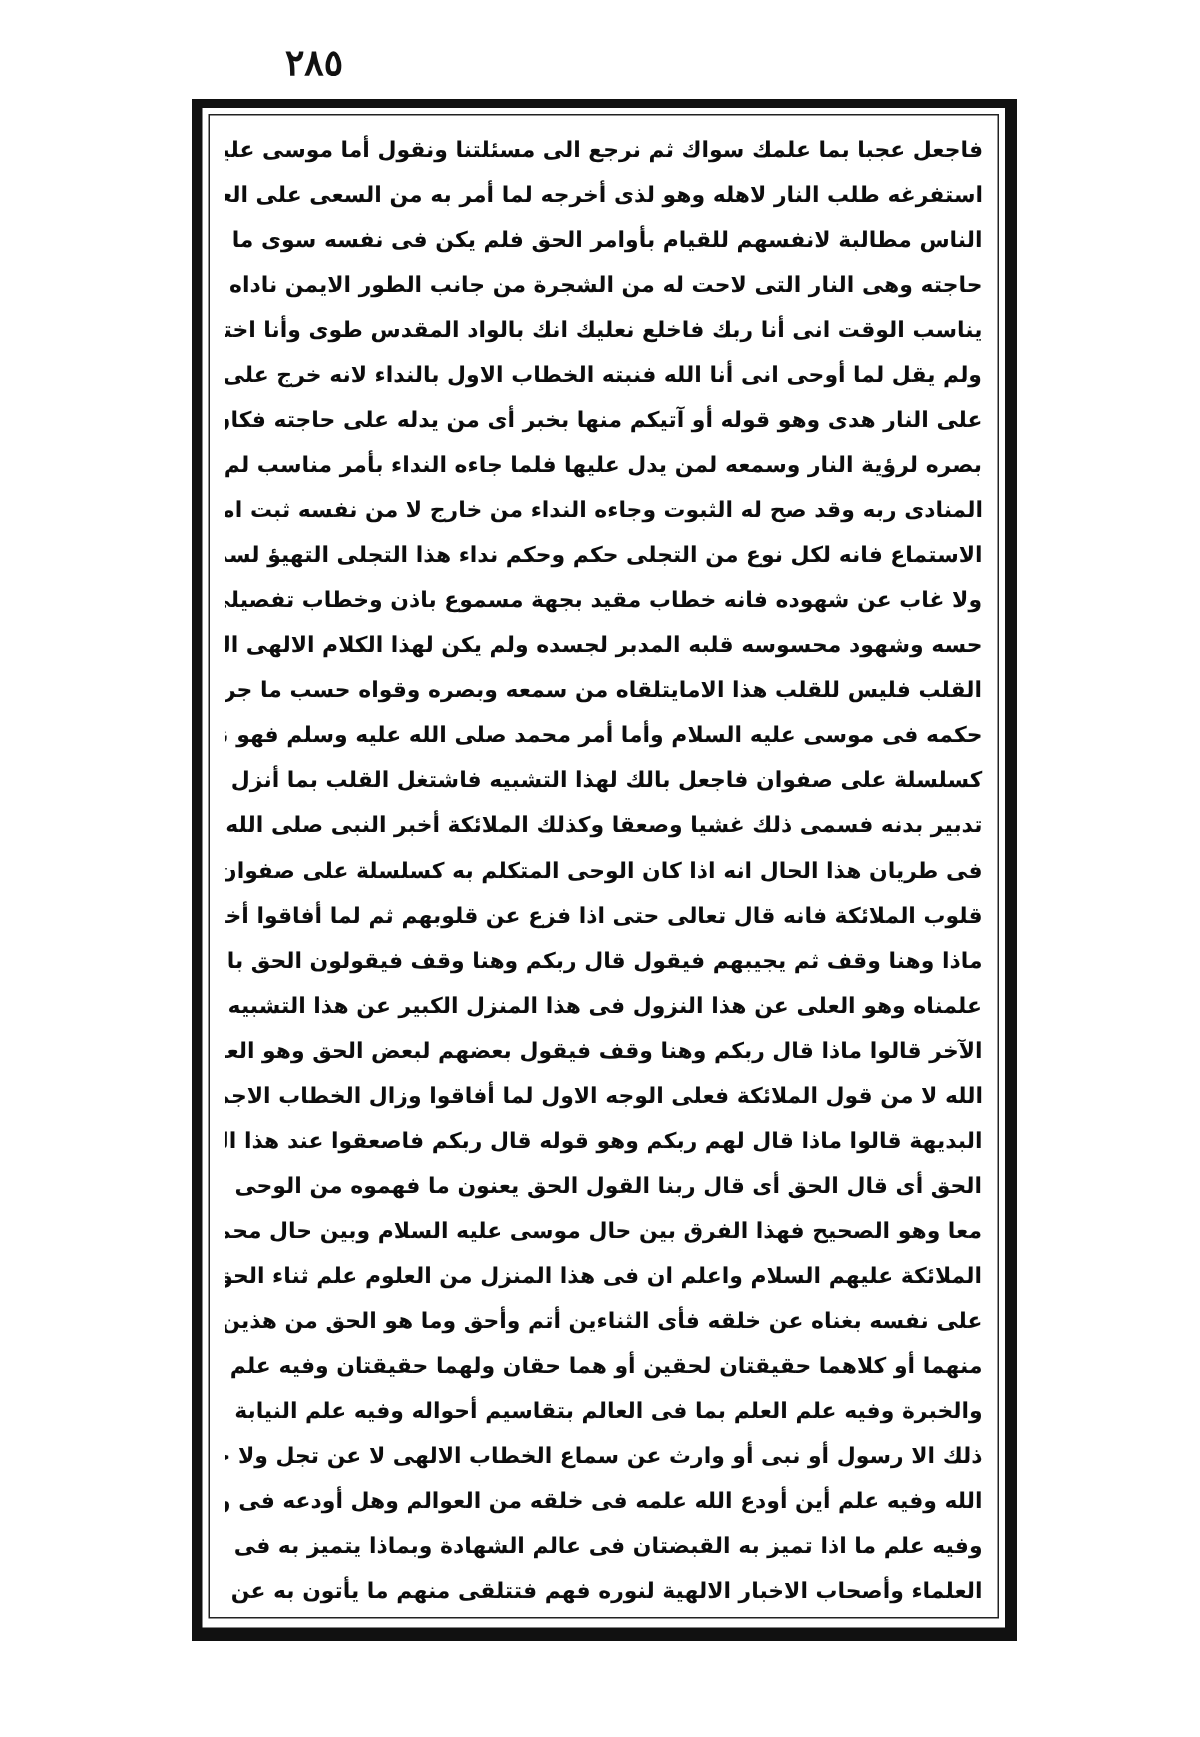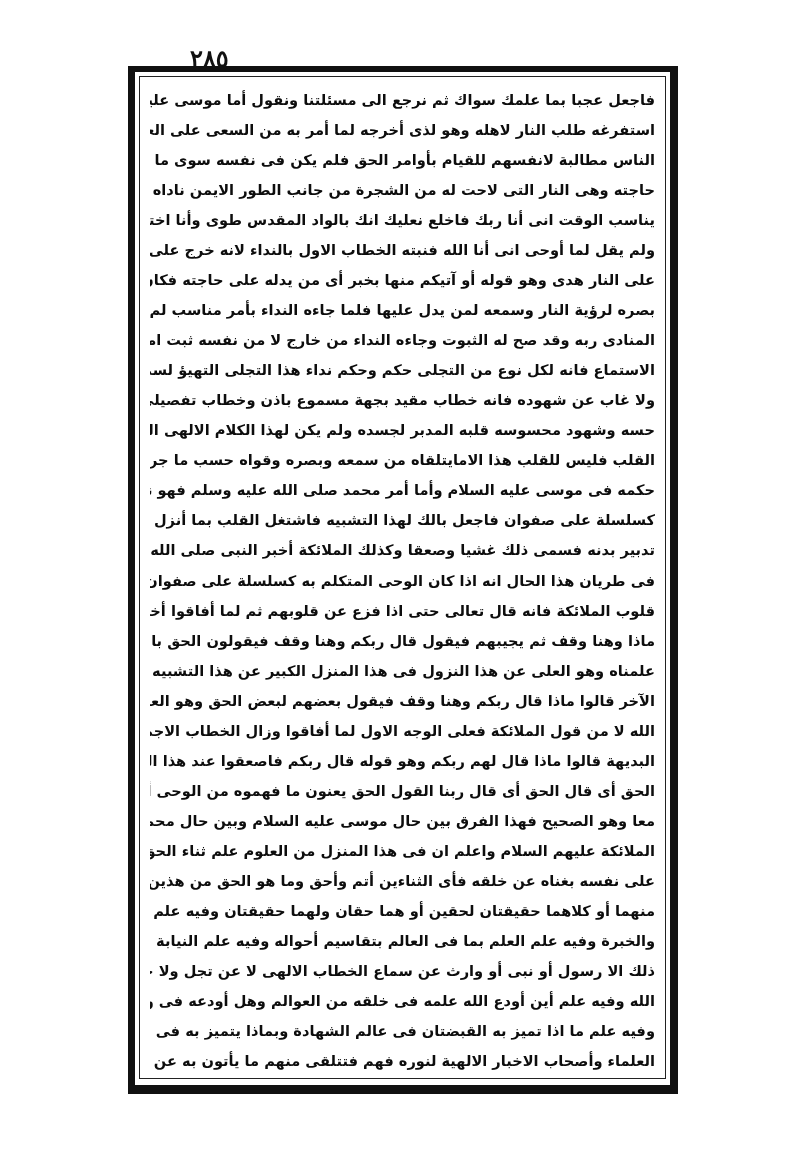--- a/index.html
+++ b/index.html
@@ -9,21 +9,21 @@
     }
     body {
       width: 800px;
       height: 1158px;
       position: relative;
       overflow: hidden;
       font-family: "DejaVu Sans", sans-serif;
     }
     .page-number {
       position: absolute;
-      top: 44px;
+      top: 27px;
       left: 190px;
       font-family: "DejaVu Serif", serif;
       font-size: 24px;
       font-weight: bold;
       color: #111;
       direction: rtl;
       letter-spacing: 1px;
     }
     .frame-outer {
       position: absolute;

